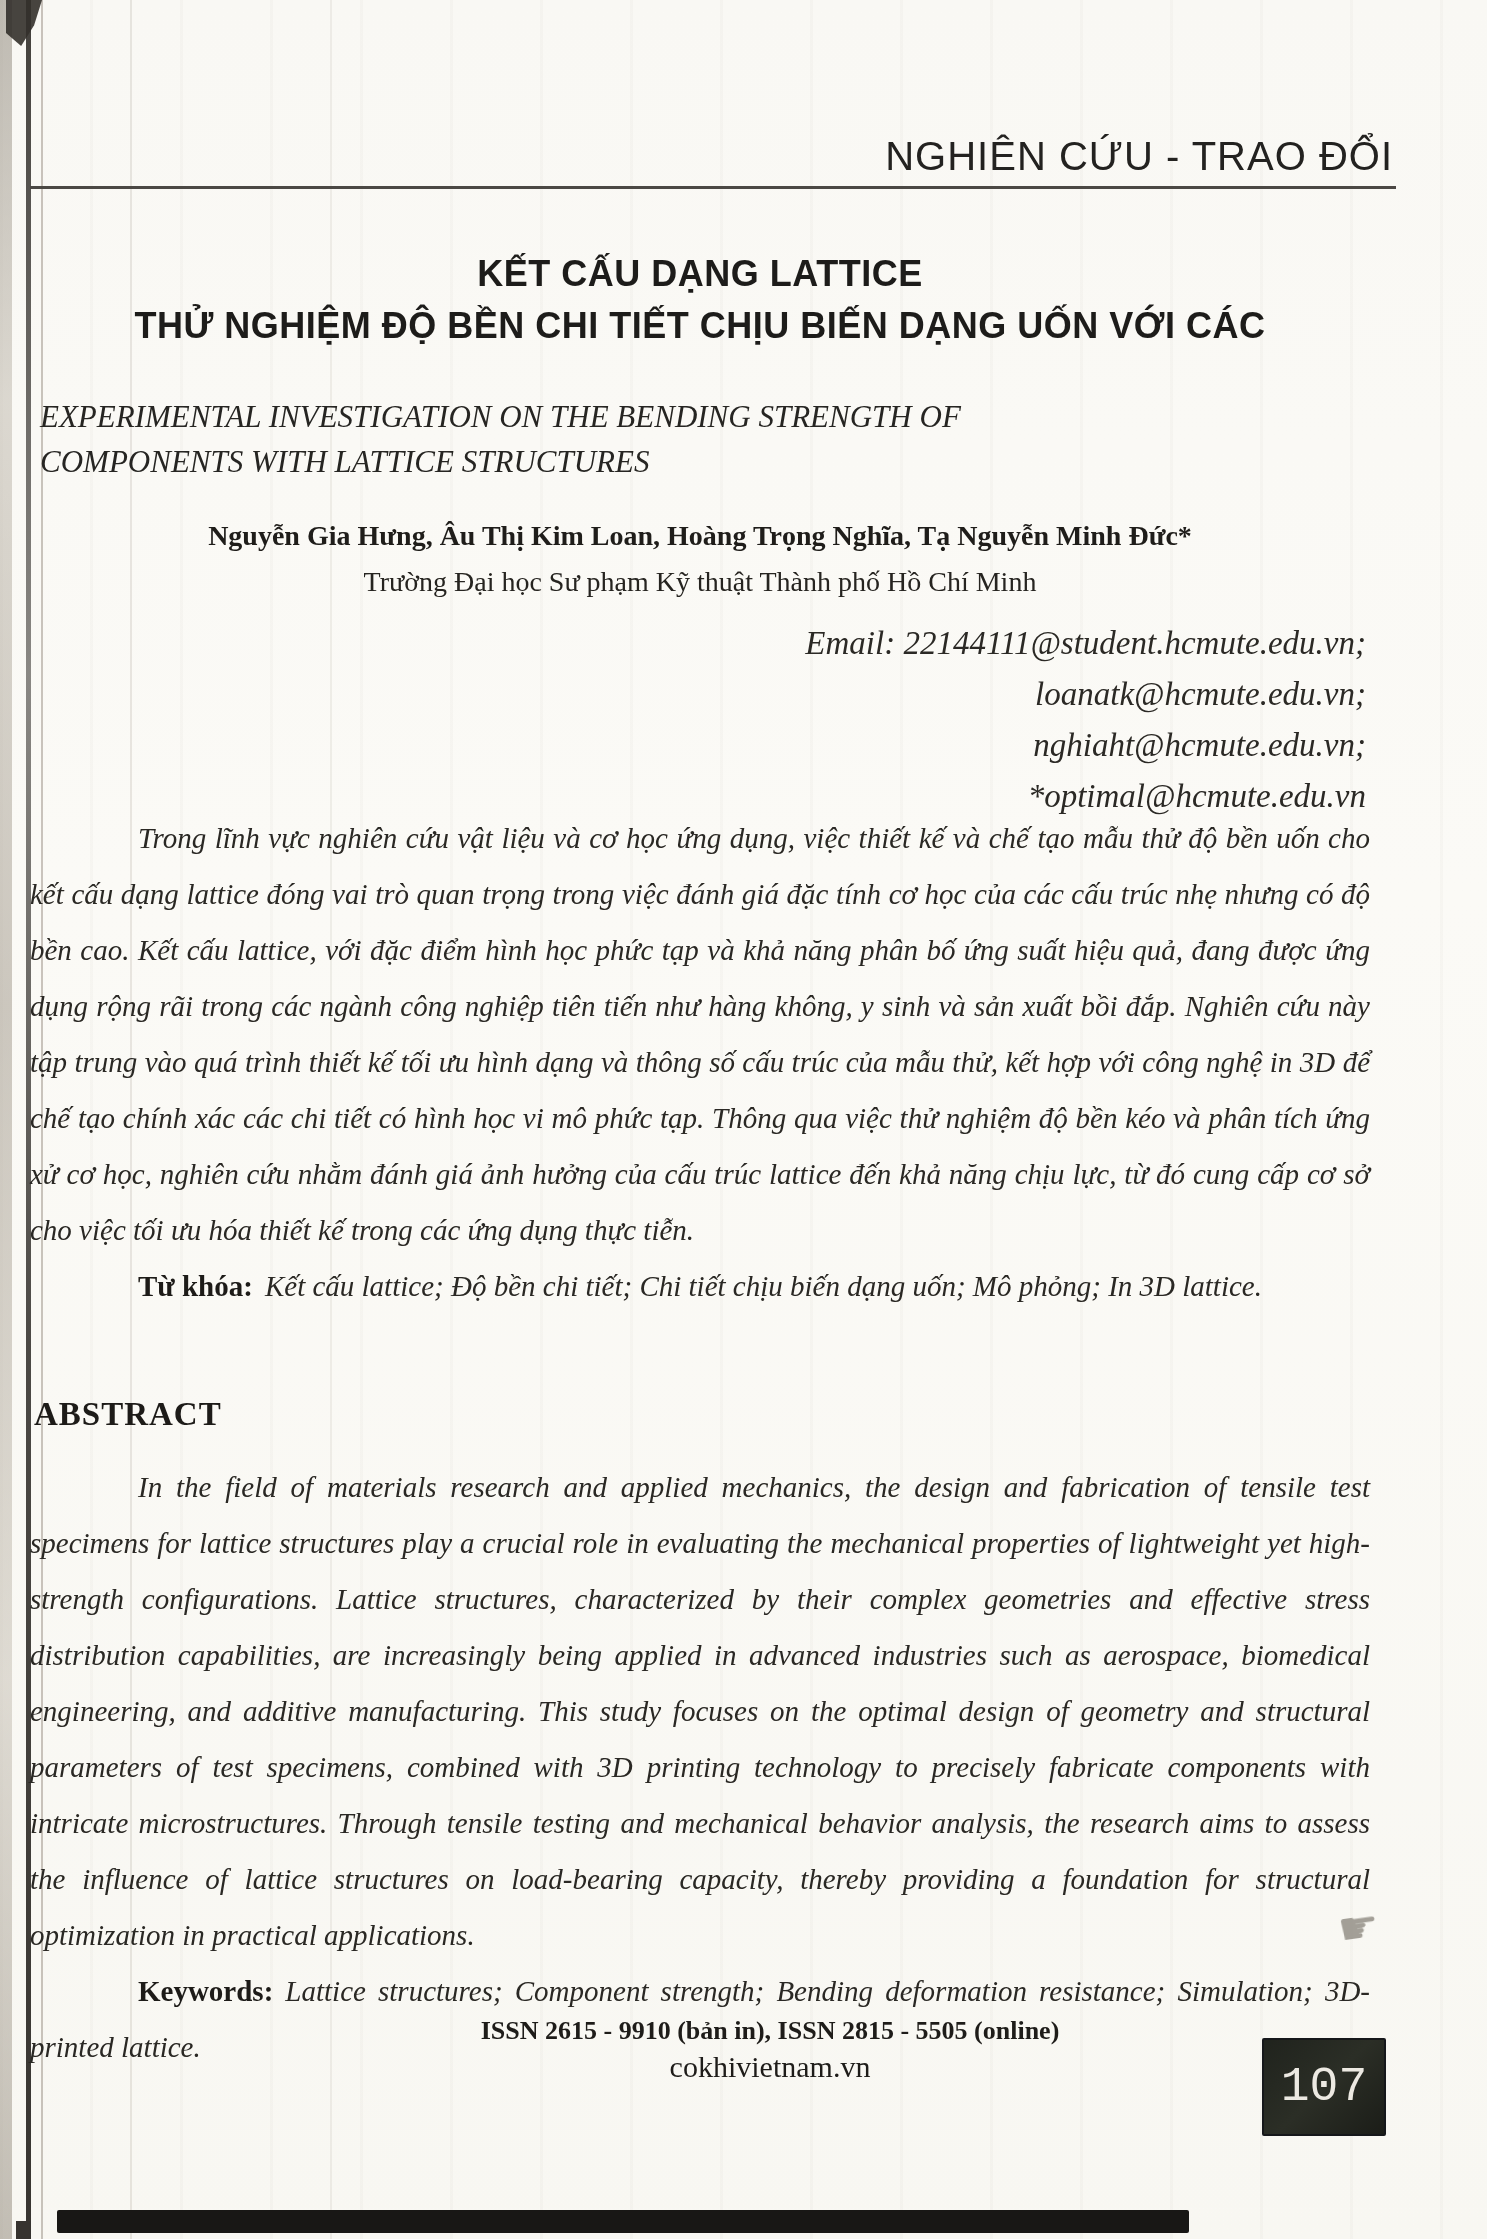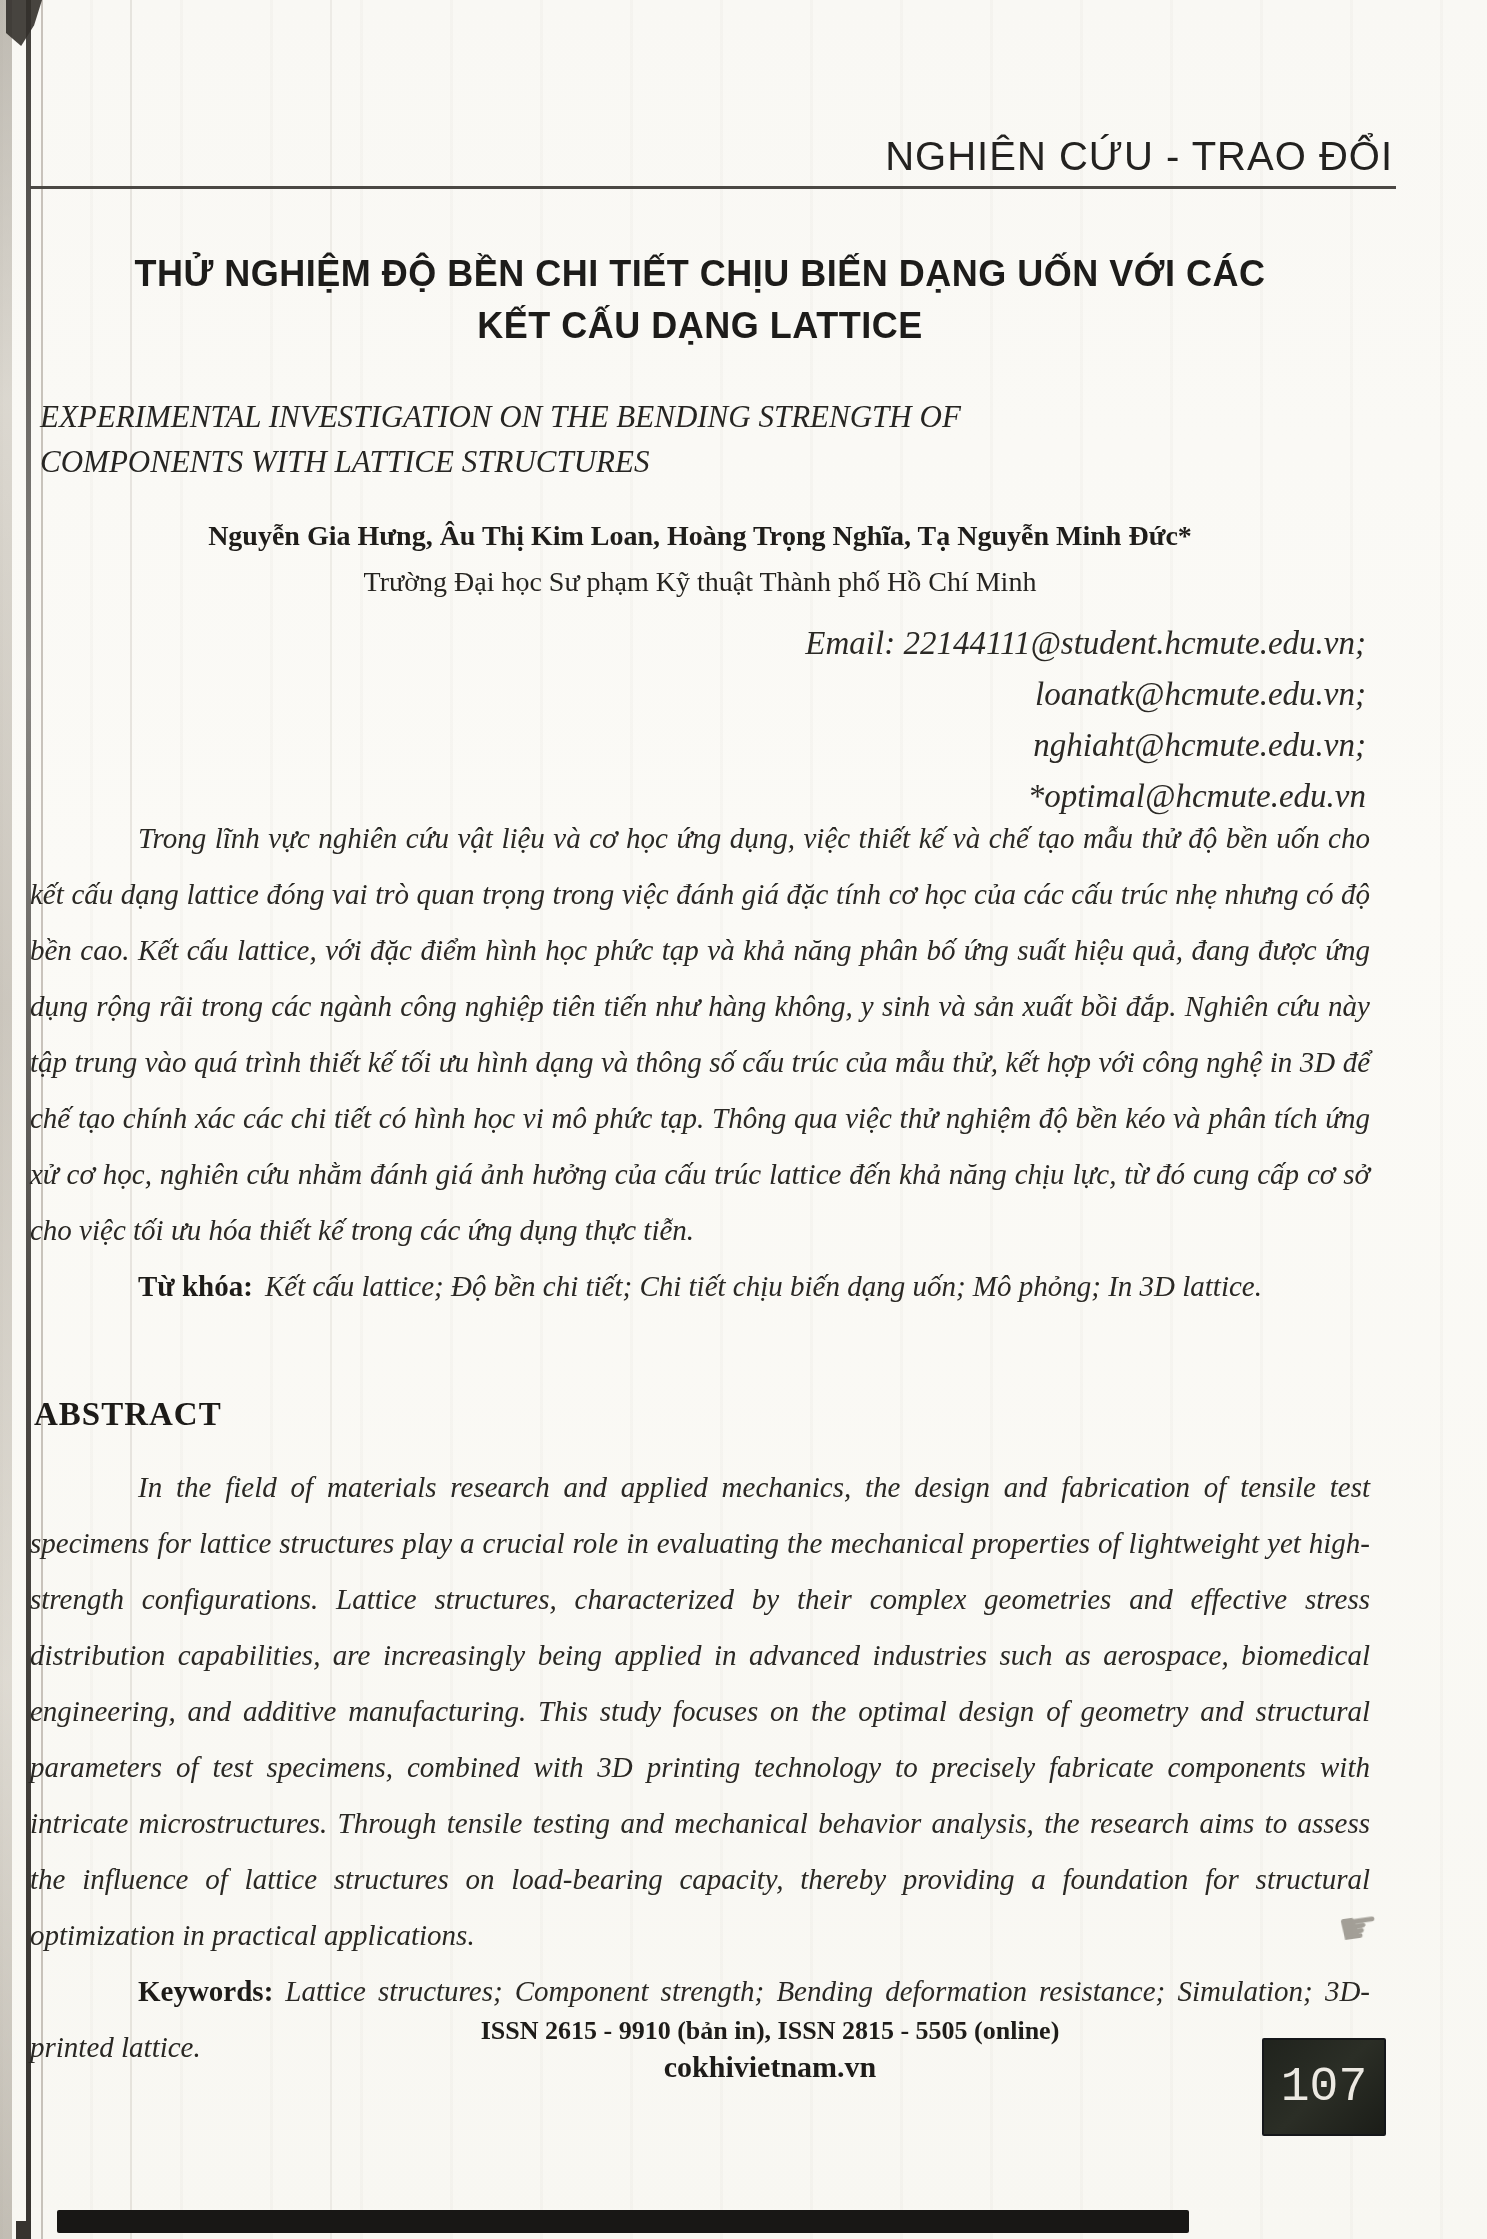--- a/index.html
+++ b/index.html
@@ -53,21 +53,21 @@
   .section p{margin:0;font-style:italic;font-size:29px;line-height:56px;text-align:justify;
     text-indent:108px;color:#2a2824;}
   .kw-label{font-style:normal;font-weight:bold;color:#1d1b18;margin-right:12px;}
   
   .hand-mark{position:absolute;left:1338px;top:1900px;font-size:46px;color:#8e8a81;
     transform:rotate(-8deg);filter:blur(0.7px);opacity:.8;font-family:"DejaVu Sans", sans-serif;}
   
   .footer{position:absolute;top:2014px;left:330px;width:880px;text-align:center;color:#1e1c19;}
   .footer-issn{font-weight:bold;font-size:26px;line-height:34px;}
   .footer-journal{font-size:33px;line-height:44px;margin-top:2px;}
-  .footer-website{font-weight:bold;font-size:30px;line-height:38px;}
+  .footer-website{font-weight:normal;font-size:30px;line-height:38px;}
   .page-badge{position:absolute;left:1262px;top:2038px;width:120px;height:94px;
     background:linear-gradient(135deg,#20231d 0%,#2b2e26 50%,#1b1d18 100%);
     border:2px solid #15171a;border-radius:2px;
     display:flex;align-items:center;justify-content:center;
     color:#ece9e2;font-size:48px;font-family:Liberation Mono, monospace;}
 </style>
 </head>
 <body>
 
 <div class="page">
@@ -78,22 +78,22 @@
   <div class="scan-line-3"></div>
   <div class="scan-line-4"></div>
   <div class="corner-mark"></div>
   <div class="bottom-bar"></div>
   <div class="bottom-chip"></div>
 
   <div class="header-label">NGHIÊN CỨU - TRAO ĐỔI</div>
   <div class="header-rule"></div>
 
   <div class="title-vi">
+    <div>KẾT CẤU DẠNG LATTICE</div>
     <div>THỬ NGHIỆM ĐỘ BỀN CHI TIẾT CHỊU BIẾN DẠNG UỐN VỚI CÁC</div>
-    <div>KẾT CẤU DẠNG LATTICE</div>
   </div>
   <div class="title-en">
     <div>EXPERIMENTAL INVESTIGATION ON THE BENDING STRENGTH OF</div>
     <div>COMPONENTS WITH LATTICE STRUCTURES</div>
   </div>
 
   <div class="authors-line">Nguyễn Gia Hưng, Âu Thị Kim Loan, Hoàng Trọng Nghĩa, Tạ Nguyễn Minh Đức*</div>
   <div class="affiliation-line">Trường Đại học Sư phạm Kỹ thuật Thành phố Hồ Chí Minh</div>
   <div class="email-block">
     <div>Email: 22144111@student.hcmute.edu.vn;</div>

